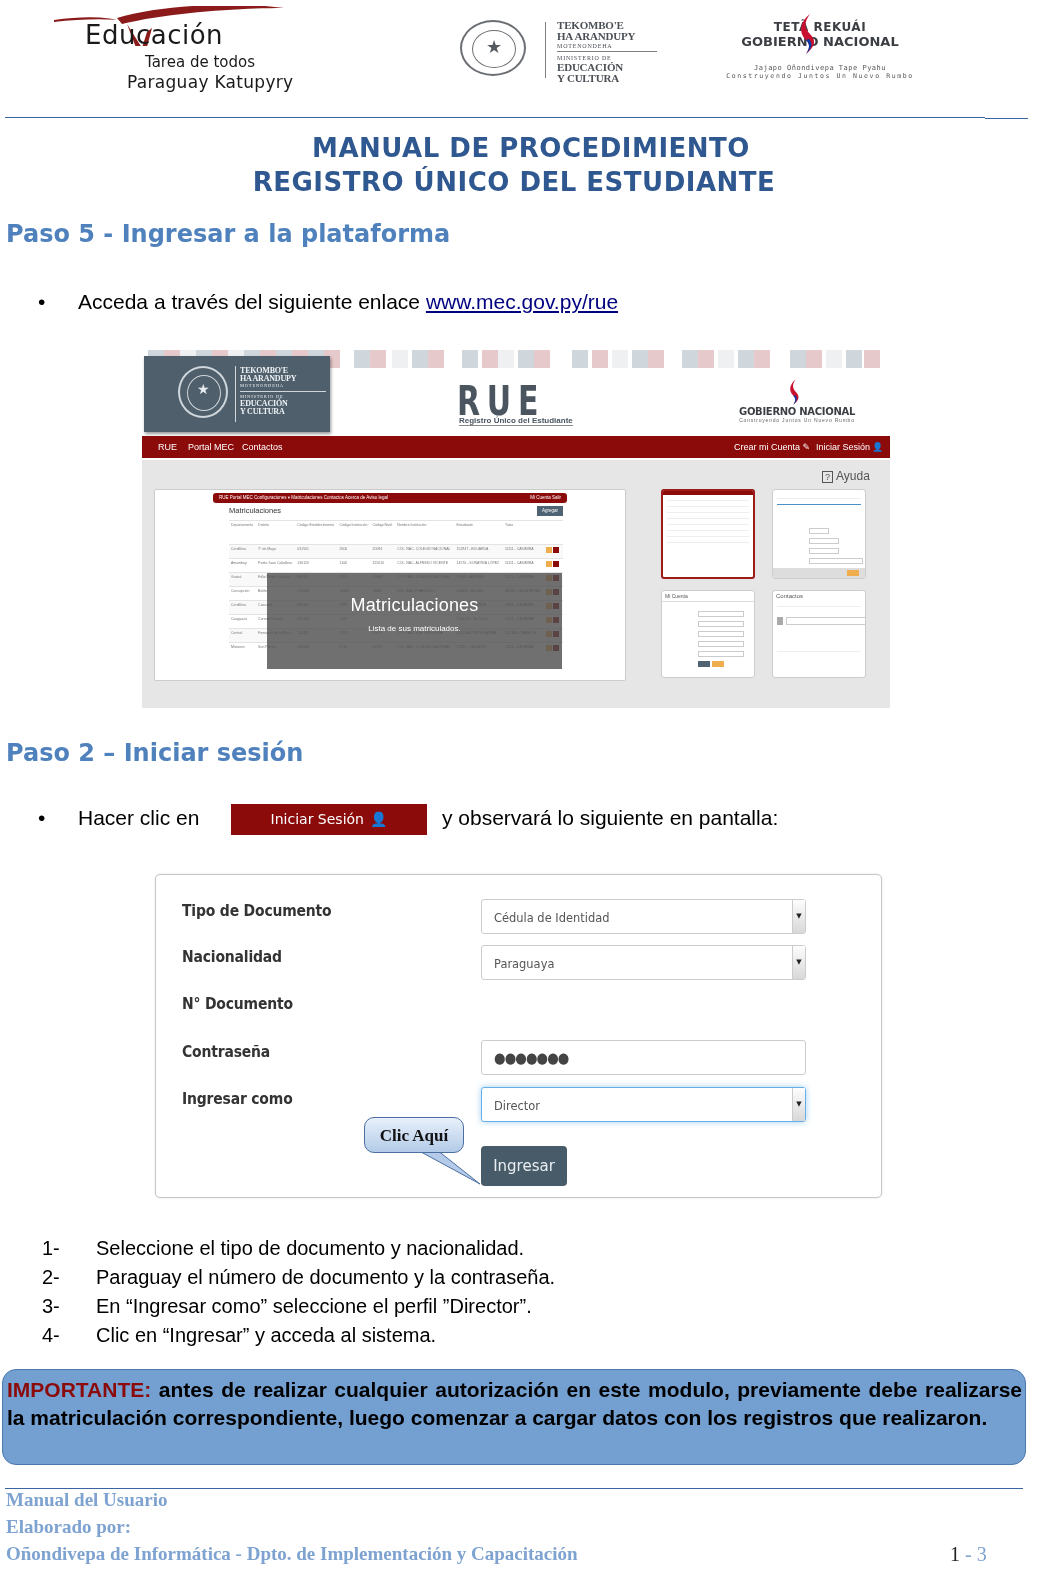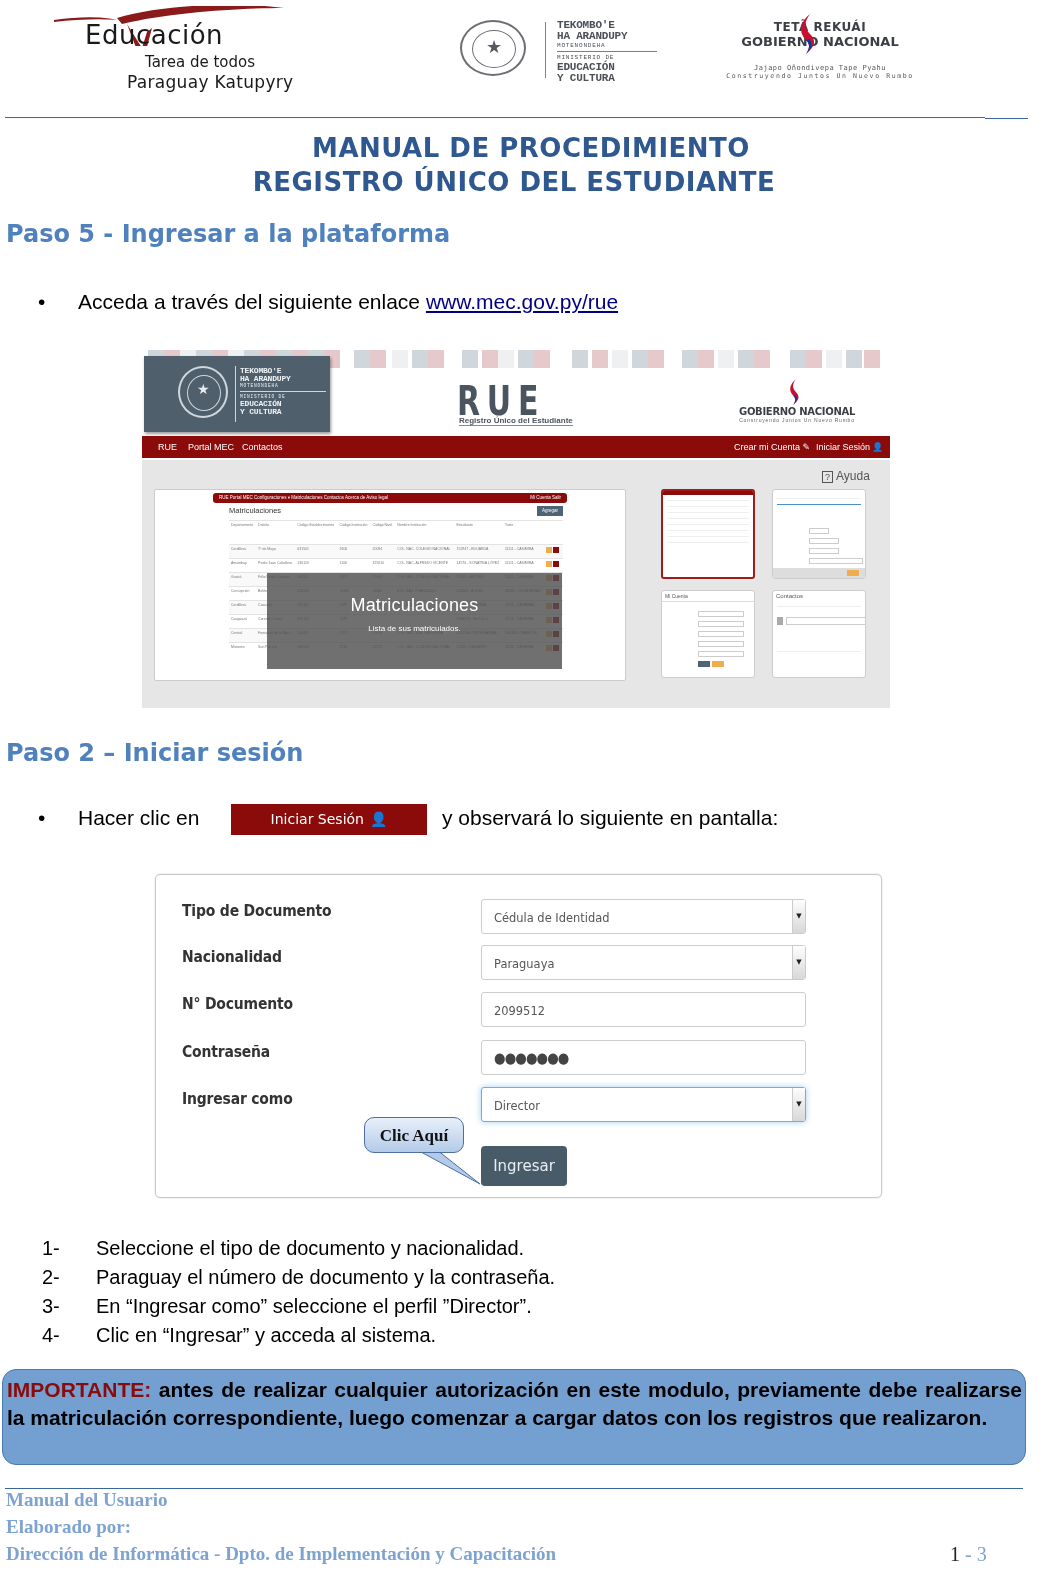--- a/index.html
+++ b/index.html
@@ -11,21 +11,21 @@
   .logo-edu .swoosh { position: absolute; left: 12px; top: 6px; width: 260px; height: 40px; }
   .logo-edu .t1 { position: absolute; left: 45px; top: 20px; font-family: "DejaVu Sans", sans-serif; font-size: 26px; color: #1a1a1a; letter-spacing: 0.5px; }
   .logo-edu .t2 { position: absolute; left: 105px; top: 53px; font-family: "DejaVu Sans", sans-serif; font-size: 15px; color: #1a1a1a; }
   .logo-edu .t3 { position: absolute; left: 87px; top: 72px; font-family: "DejaVu Sans", sans-serif; font-size: 17px; color: #1a1a1a; letter-spacing: 0.3px; }
 
   .logo-mec { position: absolute; left: 460px; top: 14px; width: 210px; height: 70px; }
   .seal { position: absolute; left: 0; top: 6px; width: 66px; height: 56px; border: 2px solid #6b6f74; border-radius: 50%; }
   .seal::after { content: ""; position: absolute; left: 10px; top: 8px; width: 42px; height: 36px; border: 1px solid #6b6f74; border-radius: 50%; }
   .seal-star { position: absolute; left: 24px; top: 14px; font-size: 18px; color: #555a60; z-index: 2; }
   .mec-divider { position: absolute; left: 85px; top: 8px; width: 1px; height: 56px; background: #7b7f84; }
-  .mec-text { position: absolute; left: 97px; top: 6px; font-family: Liberation Mono, monospace; color: #4b5057; line-height: 1; }
+  .mec-text { position: absolute; left: 97px; top: 6px; font-family: Liberation Serif, serif; color: #4b5057; line-height: 1; }
   .mec-text .b { font-weight: bold; font-size: 11px; display: block; letter-spacing: -0.2px; }
   .mec-text .s { font-size: 6px; display: block; letter-spacing: 0.8px; margin: 1px 0; }
   .mec-text .hr { height: 1px; background: #7b7f84; margin: 2px 0 3px; width: 100px; }
 
   .logo-gob { position: absolute; left: 710px; top: 20px; width: 220px; height: 60px; text-align: center; }
   .gob-l1 { font-family: "DejaVu Sans", sans-serif; font-weight: bold; font-size: 12px; color: #3b3f44; letter-spacing: 0.5px; }
   .gob-l2 { font-family: "DejaVu Sans", sans-serif; font-weight: bold; font-size: 13px; color: #3b3f44; margin-top: 0px; }
   .gob-l3 { font-family: "DejaVu Sans Mono", monospace; font-size: 7px; color: #555; letter-spacing: 0.5px; margin-top: 15px; }
   .gob-l4 { font-family: "DejaVu Sans Mono", monospace; font-size: 6.5px; color: #555; letter-spacing: 1.6px; }
   .flag-swoosh { position: absolute; left: 86px; top: -6px; width: 22px; height: 40px; }
@@ -427,23 +427,20 @@
     <span class="f-select-arrow">▼</span>
   </div>
 
   <div class="f-label" style="top:73px;">Nacionalidad</div>
   <div class="f-input" style="top:70px;">
     <span class="val">Paraguaya</span>
     <span class="f-select-arrow">▼</span>
   </div>
 
   <div class="f-label" style="top:120px;">N° Documento</div>
-  <div class="f-input" style="top:117px;">
-    <span class="val">2099512</span>
-  </div>
 
   <div class="f-label" style="top:168px;">Contraseña</div>
   <div class="f-input" style="top:165px;">
     <span class="val f-dots">●●●●●●●</span>
   </div>
 
   <div class="f-label" style="top:215px;">Ingresar como</div>
   <div class="f-input focus" style="top:212px;">
     <span class="val">Director</span>
     <span class="f-select-arrow">▼</span>
@@ -475,16 +472,16 @@
     </div>
 </div>
 
 <div class="important">
   <span class="imp-label">IMPORTANTE:</span><span> antes de realizar cualquier autorización en este modulo, previamente debe realizarse la matriculación correspondiente, luego comenzar a cargar datos con los registros que realizaron.</span>
 </div>
 
 <div class="footer-rule"></div>
 <div class="footer-line" style="top:1489px;">Manual del Usuario</div>
 <div class="footer-line" style="top:1516px;">Elaborado por:</div>
-<div class="footer-line" style="top:1543px;">Dirección de Informática - Dpto. de Implementación y Capacitación</div>
+<div class="footer-line" style="top:1543px;">Oñondivepa de Informática - Dpto. de Implementación y Capacitación</div>
 <div class="footer-page">
   <span class="a">1</span><span class="b"> - </span><span class="b">3</span>
 </div>
 
 </body></html>

